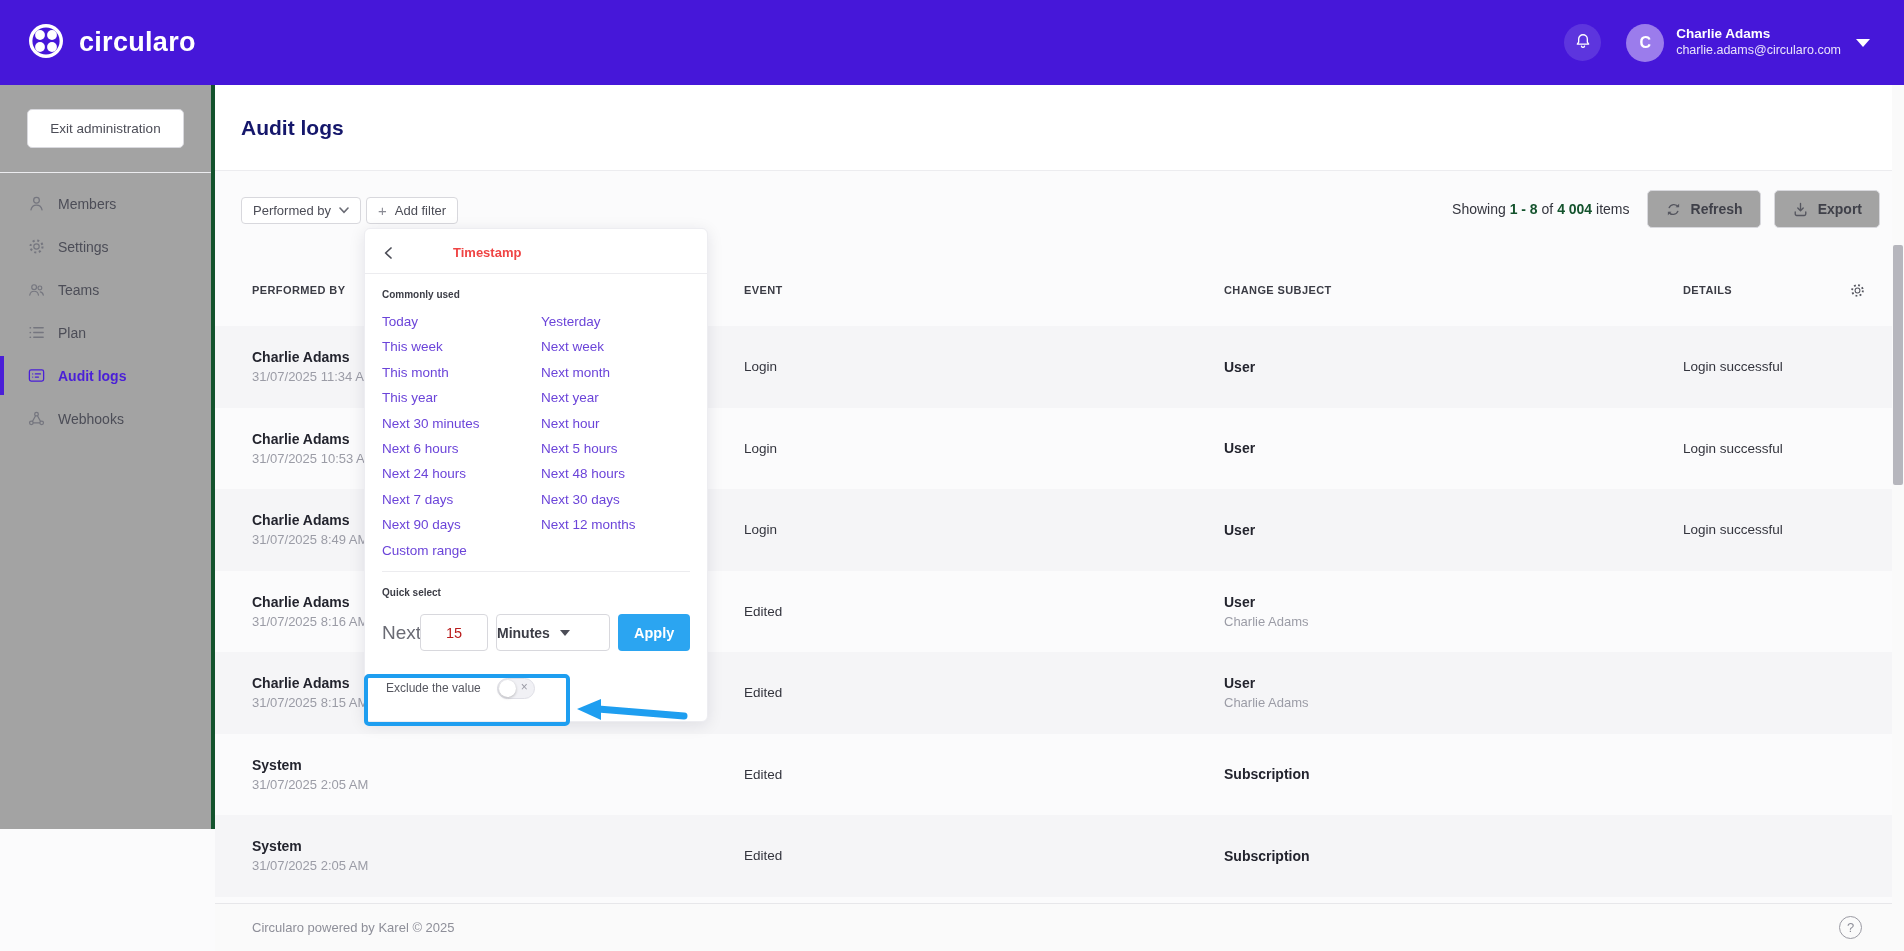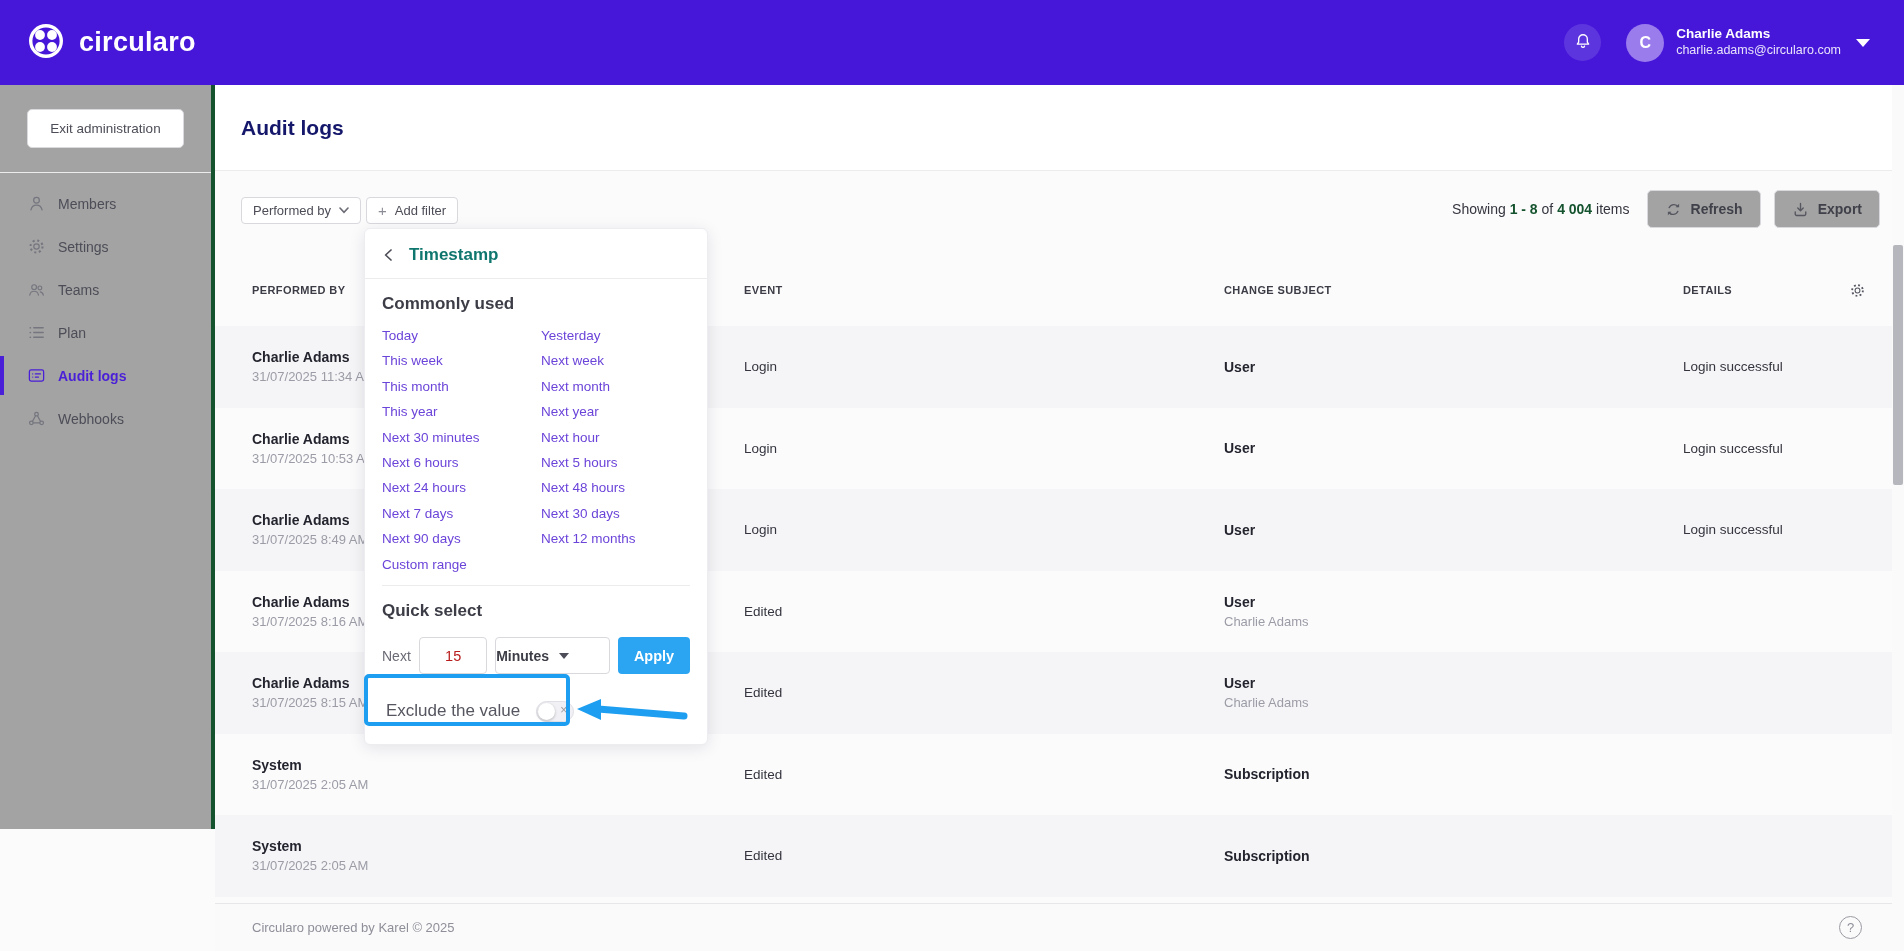--- a/index.html
+++ b/index.html
@@ -94,45 +94,45 @@
                  border:1.4px solid #9a9aa3; border-radius:50%; color:#8e8f99;
                  font-size:13px; display:flex; align-items:center; justify-content:center;
                  cursor:pointer; }
 
   
   .panel { position:absolute; left:364px; top:228px; width:344px; background:#fff;
            border:1px solid #ededf1; border-radius:6px; z-index:50;
            box-shadow:0 3px 16px rgba(20,20,50,.10); padding-bottom:13px; }
   .panel-head { display:flex; align-items:center; gap:13px; padding:16px 17px 13px; }
   .back-chev { width:14px; height:14px; color:#4c4d57; cursor:pointer; }
-  .panel-title { font-size:17px; font-weight:700; color:#0f766e; }
+  .panel-title { font-size:13px; font-weight:700; color:#ef4444;margin-left:44px; }
   .panel-div { border-top:1px solid #ececef; }
   .panel-body { padding:0 17px; }
-  .sect-label { margin-top:15px; font-size:17px; font-weight:700; color:#3c3d46; }
+  .sect-label { margin-top:15px; font-size:10px; font-weight:700; color:#3c3d46; }
   .links { display:flex; margin-top:9px; }
   .links-col { width:159px; }
   .links-col + .links-col { width:auto; }
   .qlink { display:block; line-height:25.4px; font-size:13.5px; color:#6B44D9;
            text-decoration:none; cursor:pointer; }
   .panel-div2 { border-top:1px solid #ececef; margin-top:8px; }
   .qs-row { display:flex; align-items:center; gap:8px; margin-top:16px; }
-  .qs-next { width:30px; font-size:14px; color:#6a6b74; }
+  .qs-next { width:30px; font-size:19px; color:#6a6b74; }
   .qs-input { width:68px; height:37px; border:1px solid #d8d8dd; border-radius:4px;
               text-align:center; font-size:14.5px; color:#b91c1c; font-family:inherit; }
   .qs-select { width:118px; height:37px; border:1px solid #d8d8dd; border-radius:4px;
                display:flex; align-items:center; justify-content:flex-start; gap:10px;
                font-size:14px; font-weight:600; color:#3c3d46; cursor:pointer; }
   .caret-dn { width:0; height:0; border-left:5.5px solid transparent;
               border-right:5.5px solid transparent; border-top:6.5px solid #4c4d57; }
   .qs-apply { width:74px; height:37px; background:#2BA5F1; border:none; border-radius:4px;
               color:#fff; font-size:14.5px; font-weight:700; cursor:pointer;
               font-family:inherit; }
   .excl-row { display:flex; align-items:center; margin-top:17px; height:40px;
               padding-left:4px; }
-  .excl-label { font-size:17px; color:#55565f; }
+  .excl-label { font-size:12px; color:#55565f; }
   .toggle { position:relative; width:38px; height:21px; border-radius:11px;
             background:#f1f1f5; border:1px solid #dfdfe6; margin-left:16px;
             cursor:pointer; }
   .toggle-knob { position:absolute; left:1px; top:1px; width:17px; height:17px;
                  border-radius:50%; background:#fff;
                  box-shadow:0 1px 3px rgba(0,0,0,.25); }
   .toggle-x { position:absolute; right:6px; top:1px; font-size:12px; color:#9a9aa4; }
 
   
   .annot-box { position:absolute; left:364px; top:674px; width:206px; height:52px;

